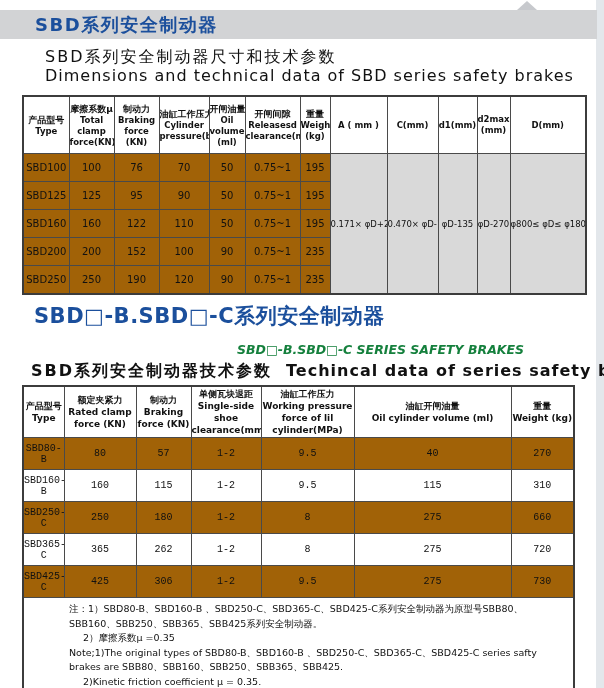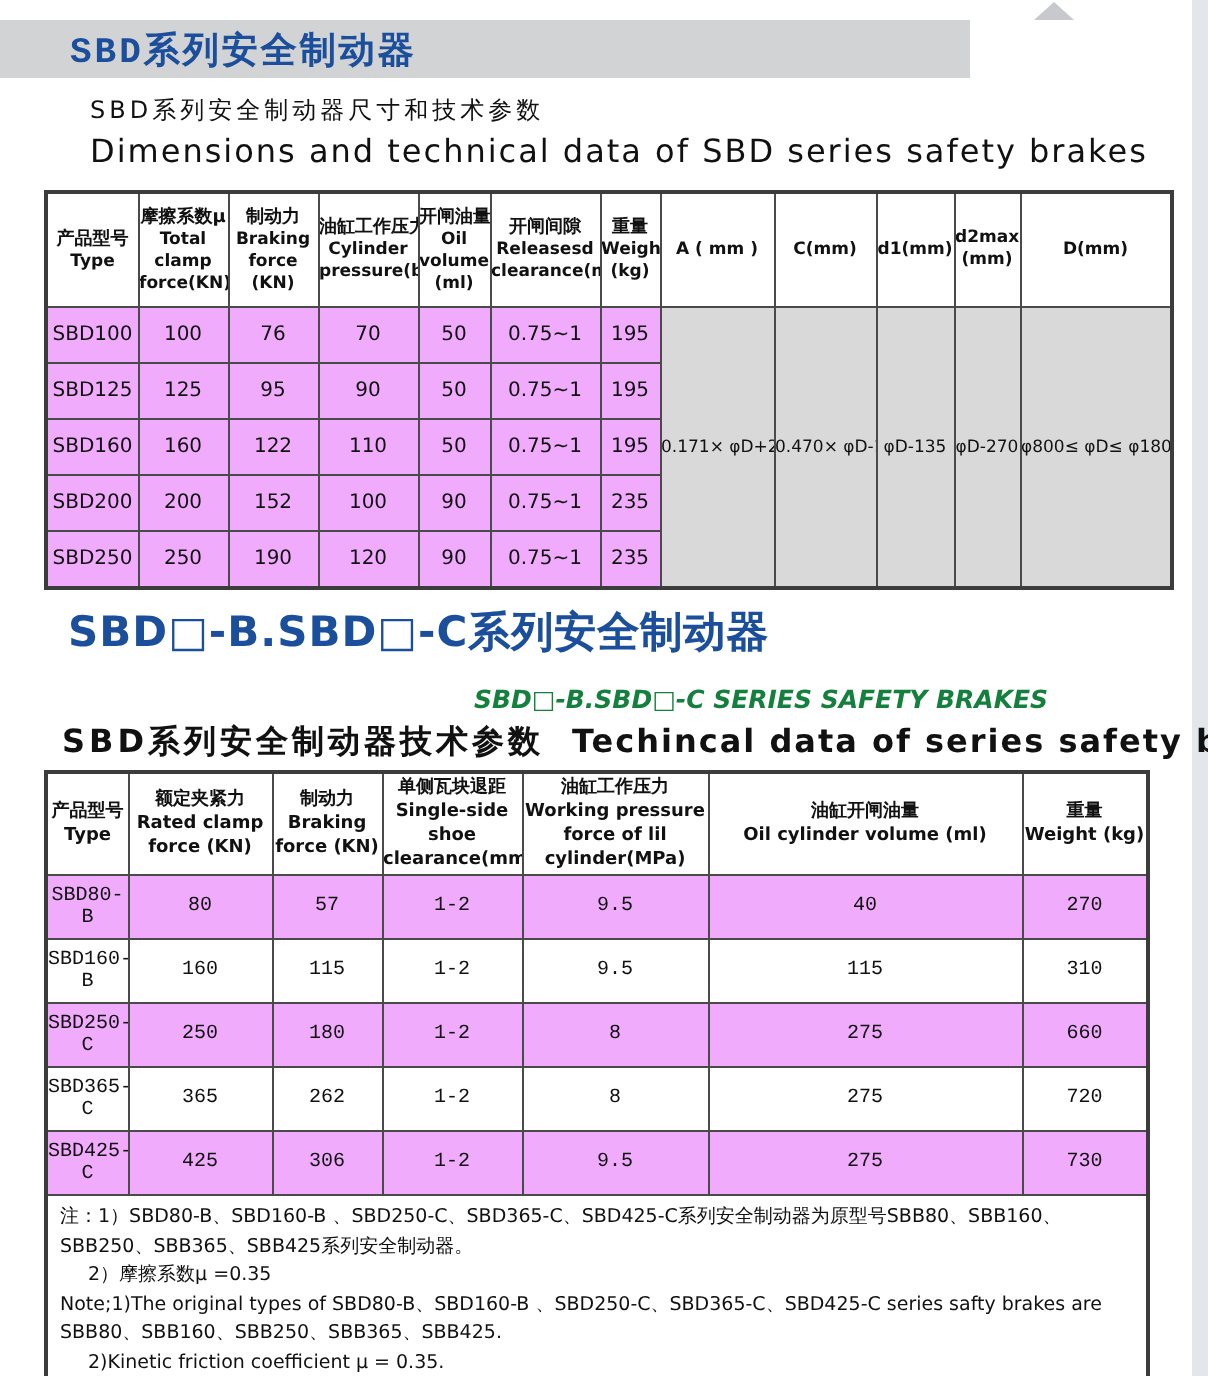--- a/index.html
+++ b/index.html
@@ -2,49 +2,49 @@
 <html><head>
 <meta charset="utf-8">
 <style>
   html,body{margin:0;padding:0;}
   body{
     width:604px;height:688px;position:relative;background:#ffffff;
     font-family:"DejaVu Sans","Liberation Sans",sans-serif;color:#111;
     overflow:hidden;
   }
   
-  .band{position:absolute;top:10px;left:0;width:485px;height:29px;background:#d2d3d5;font-family:Liberation Mono, monospace;}
+  .band{position:absolute;top:10px;left:0;width:597px;height:29px;background:#d2d3d5;}
   .band-cn{position:absolute;left:35px;top:3px;font-size:18px;font-weight:bold;color:#1b4f9c;letter-spacing:1.5px;white-space:nowrap;}
   .band-en{position:absolute;left:290px;top:9px;font-size:12.5px;font-weight:bold;color:#1b4f9c;letter-spacing:0.3px;white-space:nowrap;}
   .tri{position:absolute;top:1px;left:517px;width:0;height:0;
        border-left:10px solid transparent;border-right:10px solid transparent;border-bottom:9px solid #c7c9cd;}
   .edge-strip{position:absolute;top:0;right:0;width:8px;height:688px;background:#e3e7eb;}
 
   
-  .cap1-cn{position:absolute;left:45px;top:47px;font-size:12px;letter-spacing:2px;white-space:nowrap;}
+  .cap1-cn{position:absolute;left:45px;top:47px;font-size:16px;letter-spacing:2px;white-space:nowrap;}
   .cap1-en{position:absolute;left:45px;top:66px;font-size:16px;letter-spacing:1px;white-space:nowrap;}
 
   
   table{border-collapse:collapse;table-layout:fixed;border:2px solid #3c3c3c;}
   th,td{border:1px solid #4a4a4a;text-align:center;vertical-align:middle;padding:0;overflow:hidden;}
   #t1{position:absolute;left:22px;top:95px;width:563px;}
   #t2{position:absolute;left:22px;top:385px;width:551px;}
   #t1 thead th{height:56px;background:#fff;}
   #t1 tbody td{height:27px;}
   #t2 thead th{height:50px;background:#fff;}
   #t2 tbody td.data{height:31px;font-family:Liberation Mono, monospace;}
   .h-cn{font-size:9px;font-weight:bold;line-height:12px;white-space:nowrap;}
   .h-en{font-size:8.5px;line-height:11px;}
   #t2 .h-en{font-size:9px;line-height:12px;}
   td{font-size:10px;}
-  .gray{background:#f0abfc;}
+  .gray{background:#a16207;}
   .white{background:#ffffff;}
   .merged-cell{font-size:8.5px;white-space:nowrap;background:#d9d9d9;}
   .notes-cell{text-align:left;vertical-align:top;padding:4px 6px 0 6px;background:#fff;height:84px;}
-  .note-line{font-size:9.5px;line-height:14.5px;}
+  .note-line{font-size:9.5px;line-height:14.5px;margin-left:39px;}
   .note-line.indent{padding-left:14px;}
 
   
   .s2-title{position:absolute;left:34px;top:302px;font-size:21px;font-weight:bold;color:#1b4f9c;letter-spacing:0.5px;white-space:nowrap;text-align:center;}
   .s2-en{position:absolute;left:237px;top:342px;font-size:12.5px;font-weight:bold;color:#15803d;white-space:nowrap;font-style:italic;}
   .cap2{position:absolute;left:31px;top:361px;font-size:16px;white-space:nowrap;font-weight:bold;}
   .cap2 .cn{letter-spacing:2px;}
   .cap2 .en{letter-spacing:1px;margin-left:14px;}
 </style>
 </head>

